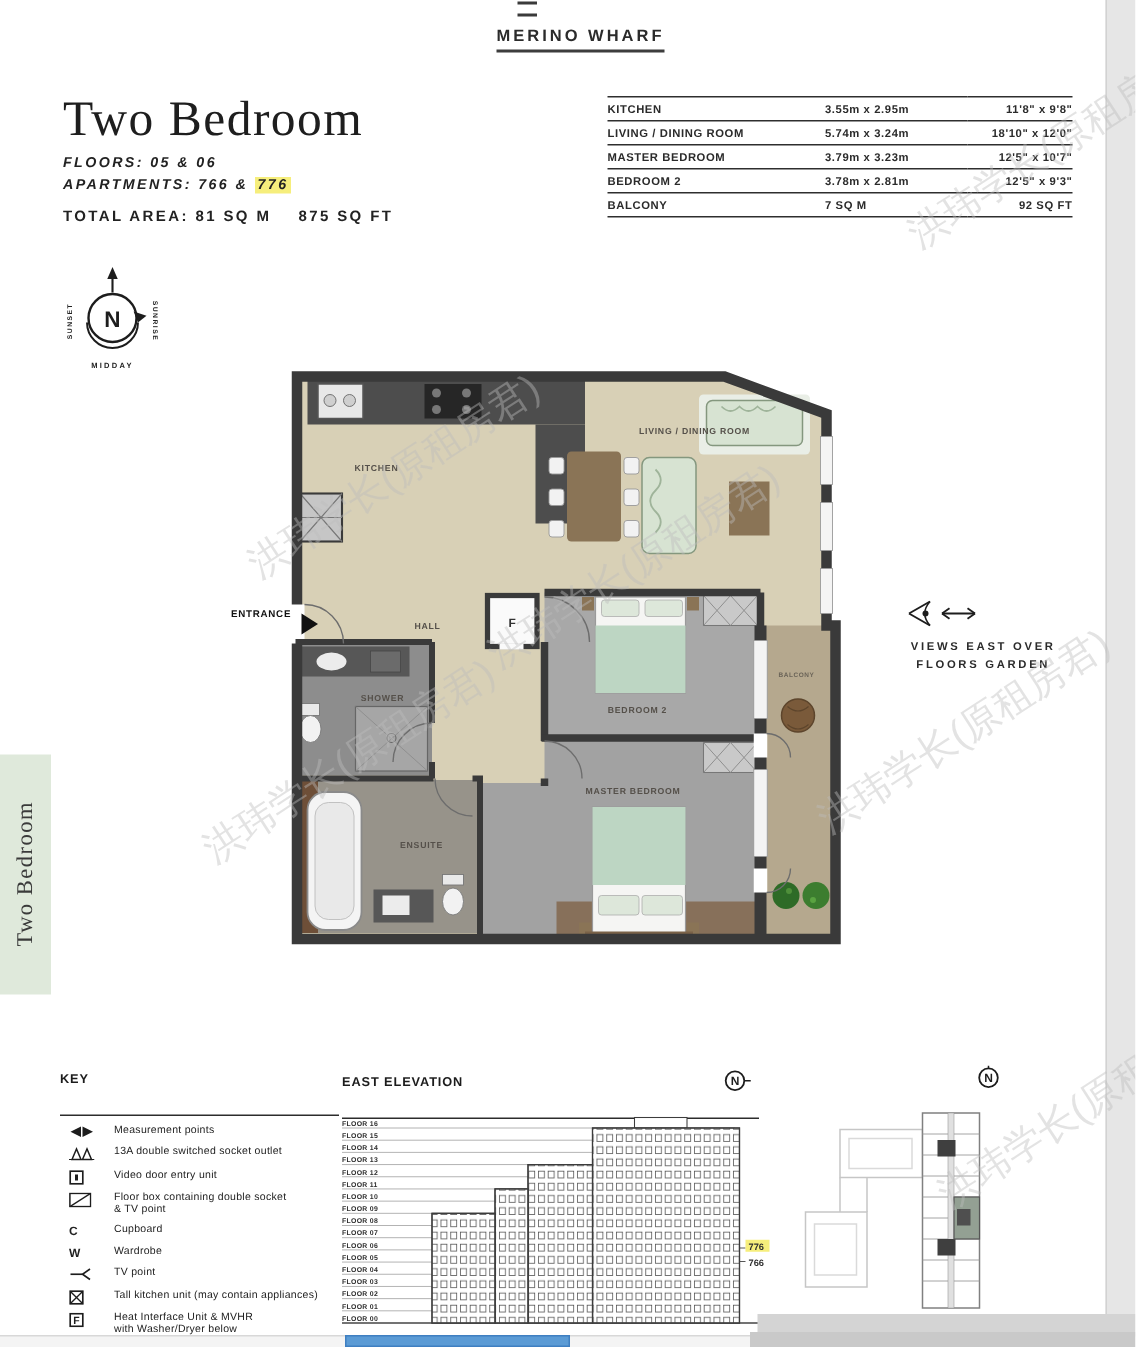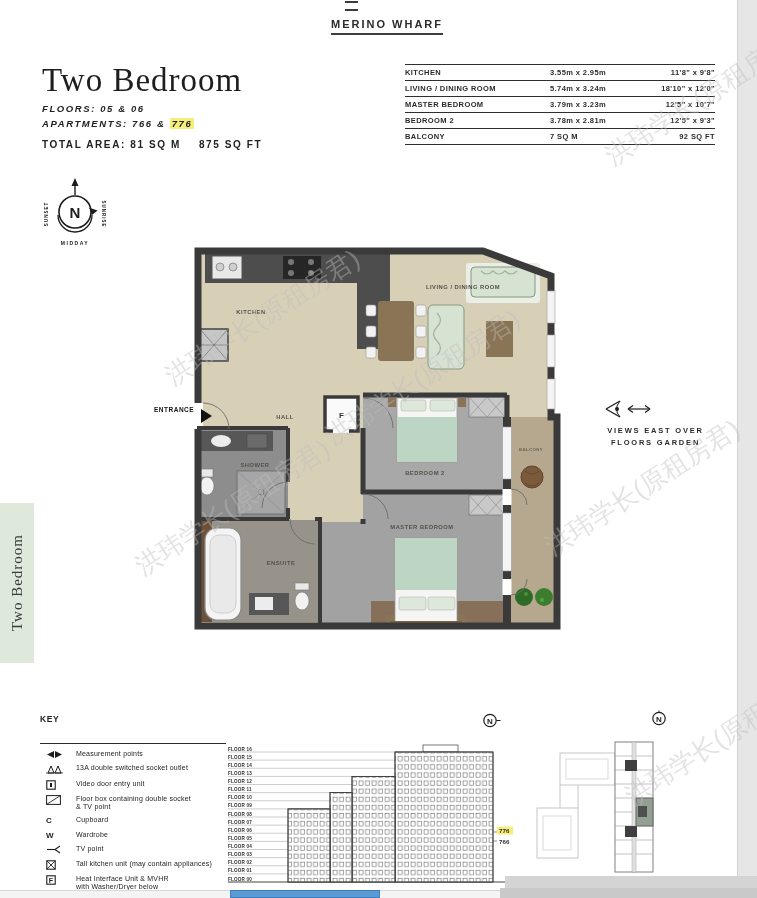--- a/index.html
+++ b/index.html
@@ -369,20 +369,21 @@
           <svg width="16" height="10" viewBox="0 0 16 10">
             <circle cx="2.5" cy="2.5" r="1.4" fill="#1d1d1d"></circle>
             <path d="M5.5,2.5 A3,3 0 0 1 2.5,5.5 M8.5,2.5 A6,6 0 0 1 2.5,8.5" fill="none" stroke="#1d1d1d" stroke-width="1"></path>
             <rect x="10" y="6.5" width="5" height="3" fill="#1d1d1d"></rect>
           </svg>
         </span>
         <span class="klabel"><span>Wi-Fi router and Sky box</span></span>
       </div>
   </div>
 
+  <div class="abs sec-title" style="left:228px;top:716px;width:278px;">EAST ELEVATION</div>
   <svg class="abs" style="left:481px;top:712px;width:20px;height:17px;" viewBox="0 0 20 17">
     <circle cx="9" cy="8.5" r="6.2" fill="none" stroke="#1d1d1d" stroke-width="1.2"></circle>
     <text x="9" y="11.5" text-anchor="middle" font-size="8" font-weight="bold" fill="#1d1d1d">N</text>
     <line x1="15.5" y1="8.5" x2="19.5" y2="8.5" stroke="#1d1d1d" stroke-width="1"></line>
   </svg>
   <svg class="abs" style="left:228px;top:730px;width:285px;height:160px;" viewBox="0 0 285 160">
     <defs>
       <pattern id="wp" width="6.5" height="8.125" patternUnits="userSpaceOnUse">
         <rect x="1" y="2" width="4" height="4.5" fill="none" stroke="#4a4a4a" stroke-width="0.5"></rect>
       </pattern>

